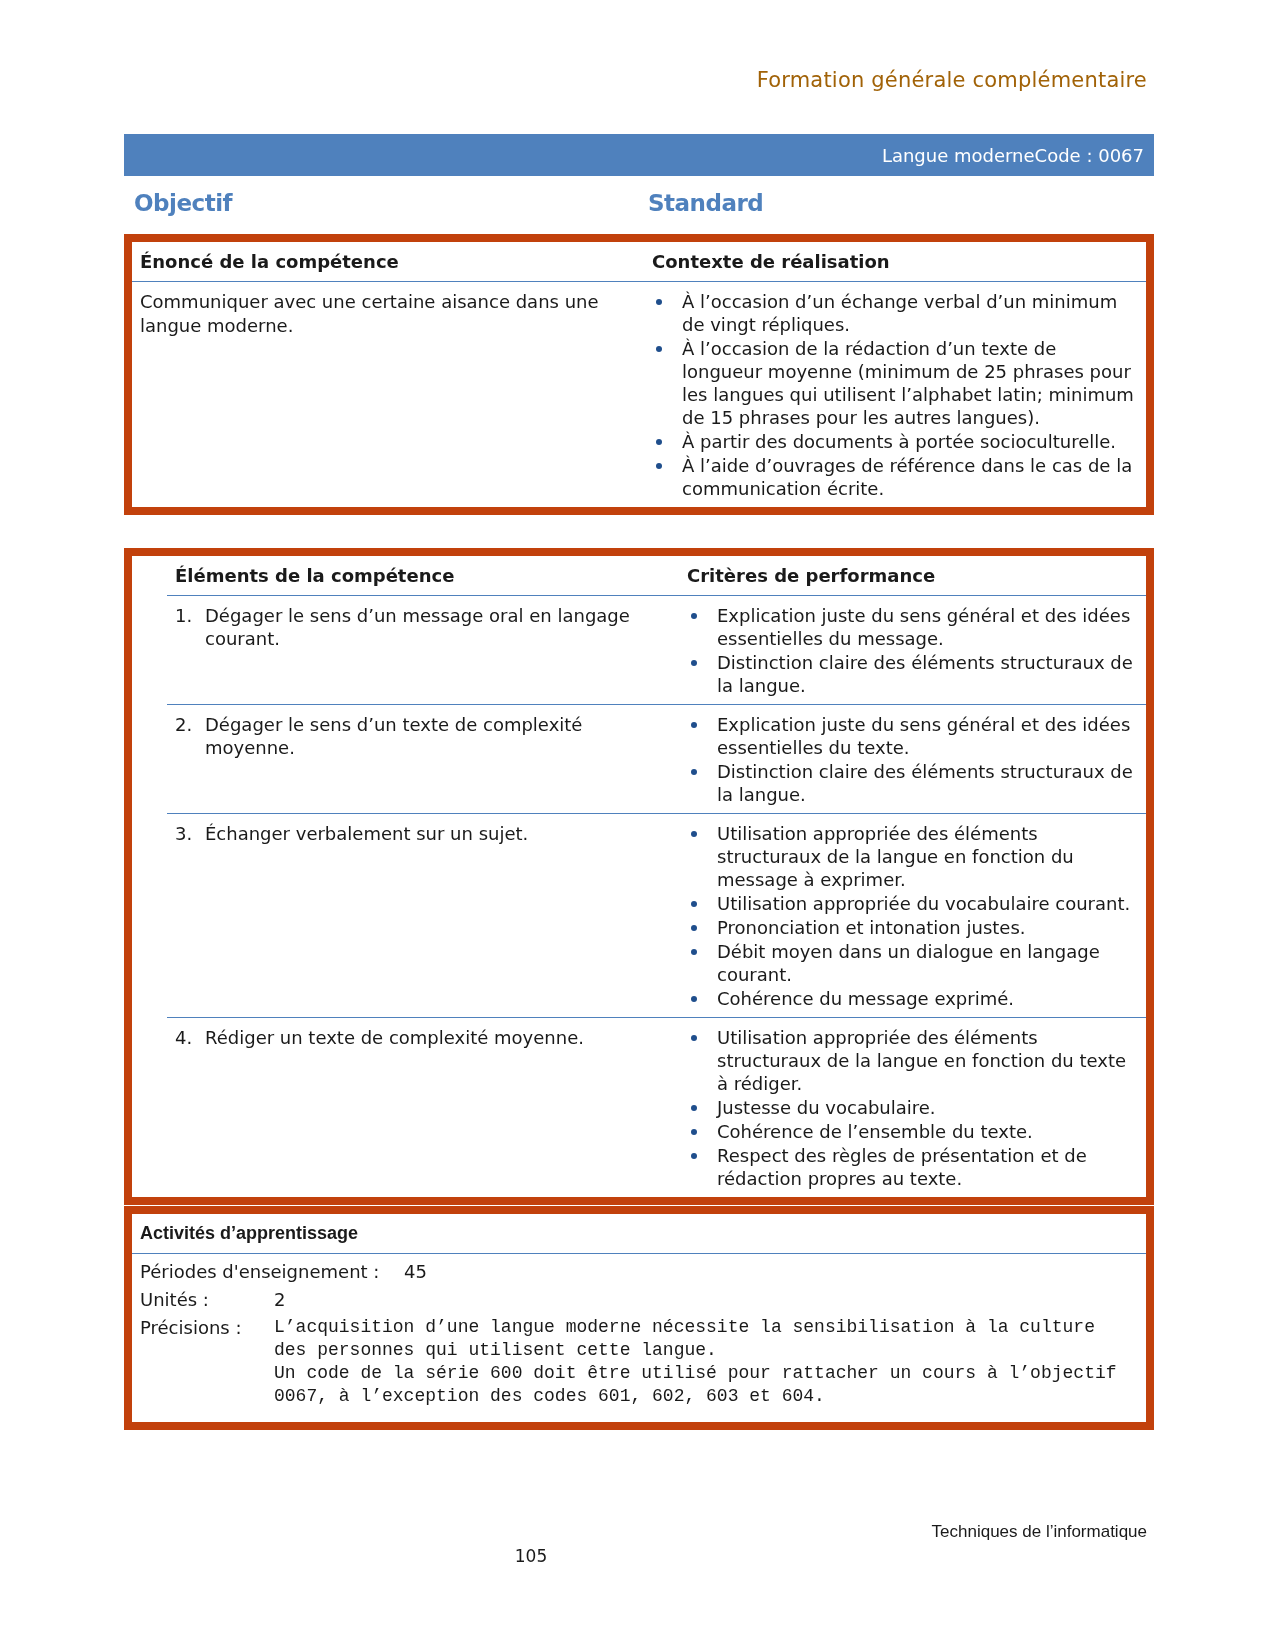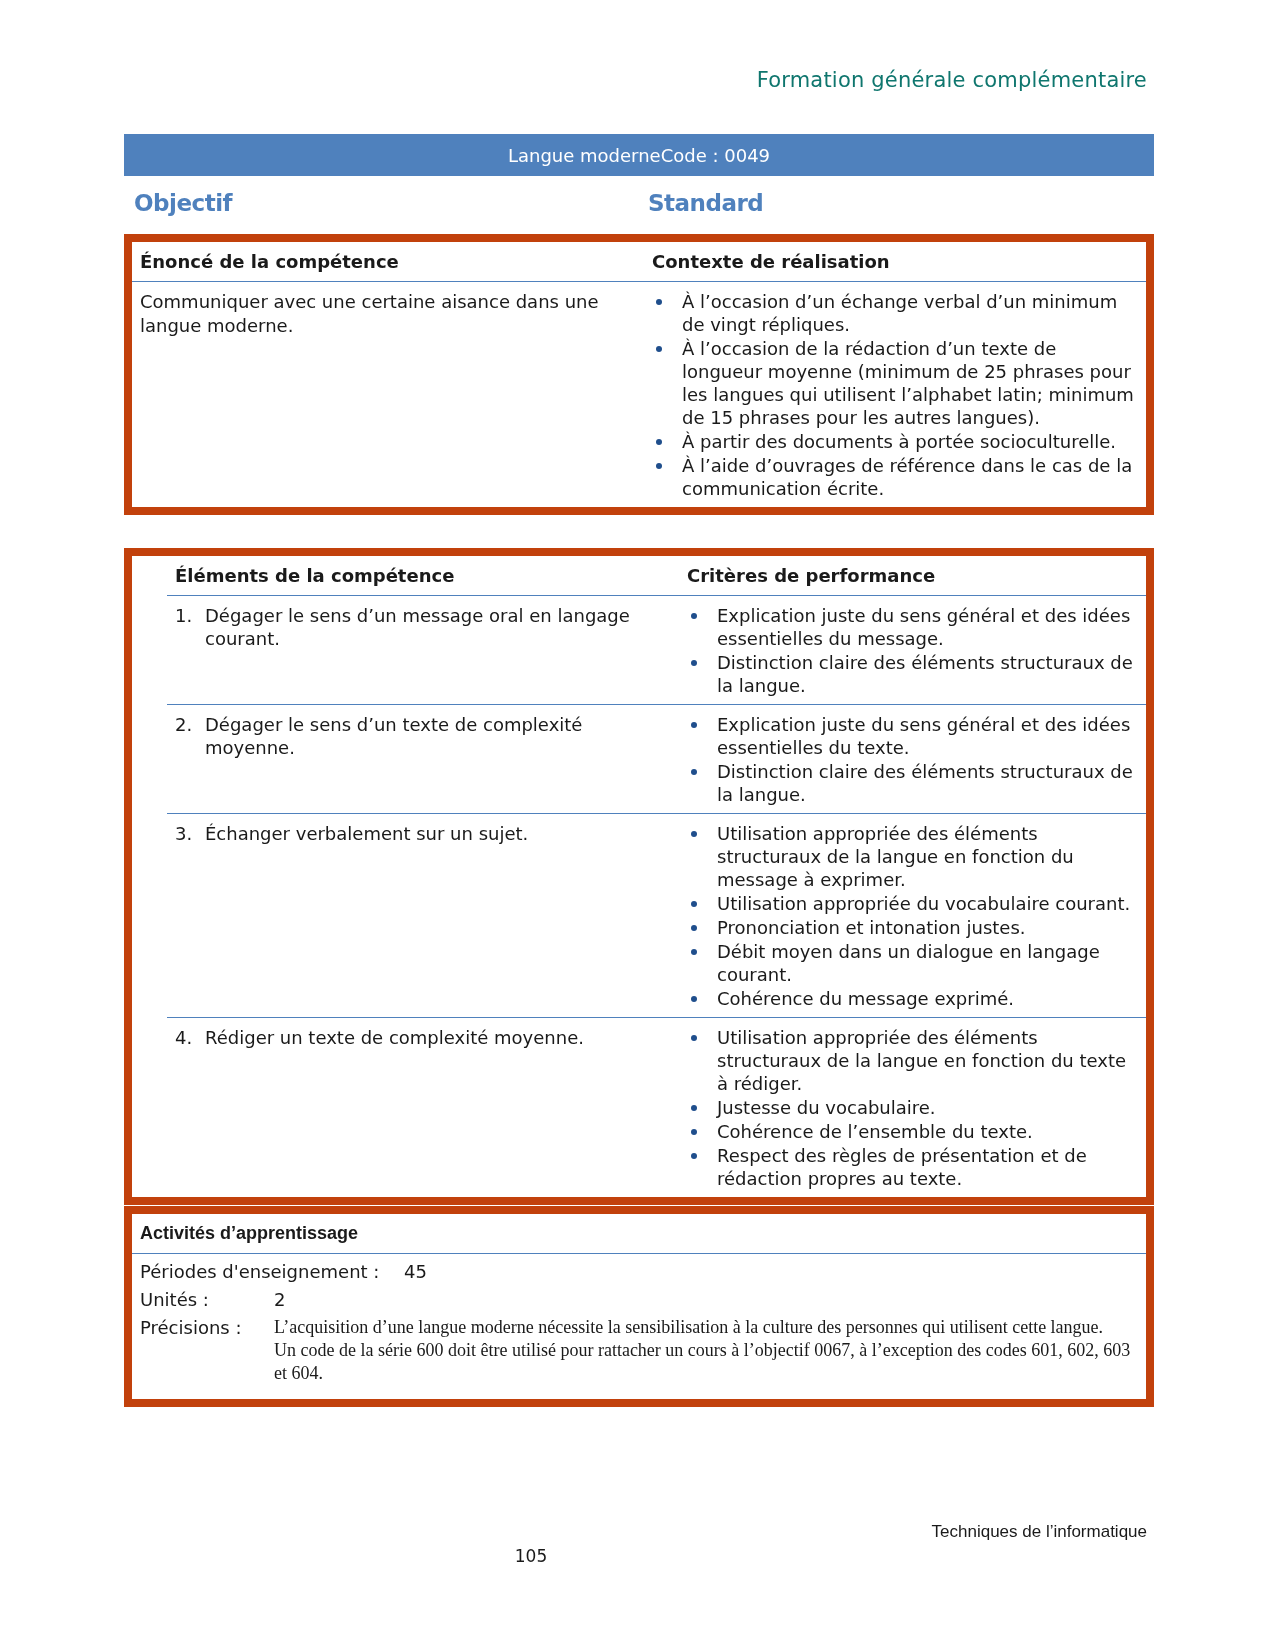--- a/index.html
+++ b/index.html
@@ -2,26 +2,26 @@
 <html><head>
 <meta charset="utf-8">
 <style>
   html, body { margin: 0; padding: 0; background: #ffffff; }
   body {
     width: 1275px; height: 1650px; position: relative; overflow: hidden;
     font-family: "DejaVu Sans", sans-serif; color: #1a1a1a;
   }
   .page-header {
     position: absolute; top: 68px; right: 128px;
-    font-size: 21px; color: #0f766e; letter-spacing: 0.2px;
+    font-size: 21px; color: #a16207; letter-spacing: 0.2px;
   }
   .code-bar {
     position: absolute; top: 134px; left: 124px; width: 1030px; height: 42px;
     background: #4f81bd; color: #ffffff; display: flex; align-items: center;
-    justify-content: center; padding: 0 10px; box-sizing: border-box;
+    justify-content: flex-end; padding: 0 10px; box-sizing: border-box;
     font-size: 18px;
   }
   .section-titles {
     position: absolute; top: 190px; left: 124px; width: 1030px; height: 34px;
   }
   .section-title {
     position: absolute; top: 0; font-size: 23px; font-weight: bold; color: #4f81bd;
     letter-spacing: -0.5px;
   }
   .section-title.left { left: 10px; }
@@ -64,21 +64,21 @@
     font-size: 17px;
   }
 </style>
 </head>
 <body>
 
 <div class="page-header">Formation générale complémentaire</div>
 
 <div class="code-bar">
   <span>Langue moderne</span>
-  <span>Code : 0049</span>
+  <span>Code : 0067</span>
 </div>
 
 <div class="section-titles">
   <div class="section-title left">Objectif</div>
   <div class="section-title right">Standard</div>
 </div>
 
 <div class="box" style="top:234px;">
   <div class="row first">
     <div class="col-left hdr">Énoncé de la compétence</div>
@@ -178,21 +178,21 @@
       <div class="kv">
         <span class="k wide" style="width:264px;">Périodes d'enseignement :</span>
         <span>45</span>
       </div>
       <div class="kv">
         <span class="k">Unités :</span>
         <span>2</span>
       </div>
       <div class="kv">
         <span class="k">Précisions :</span>
-        <div class="v-block" style="font-family:Liberation Serif, serif;">
+        <div class="v-block" style="font-family:Liberation Mono, monospace;">
           <div>L’acquisition d’une langue moderne nécessite la sensibilisation à la culture des personnes qui utilisent cette langue.</div>
           <div>Un code de la série 600 doit être utilisé pour rattacher un cours à l’objectif 0067, à l’exception des codes 601, 602, 603 et 604.</div>
         </div>
       </div>
     </div>
   </div>
 </div>
 
 <div class="footer-right">Techniques de l’informatique</div>
 <div class="footer-page">105</div>

